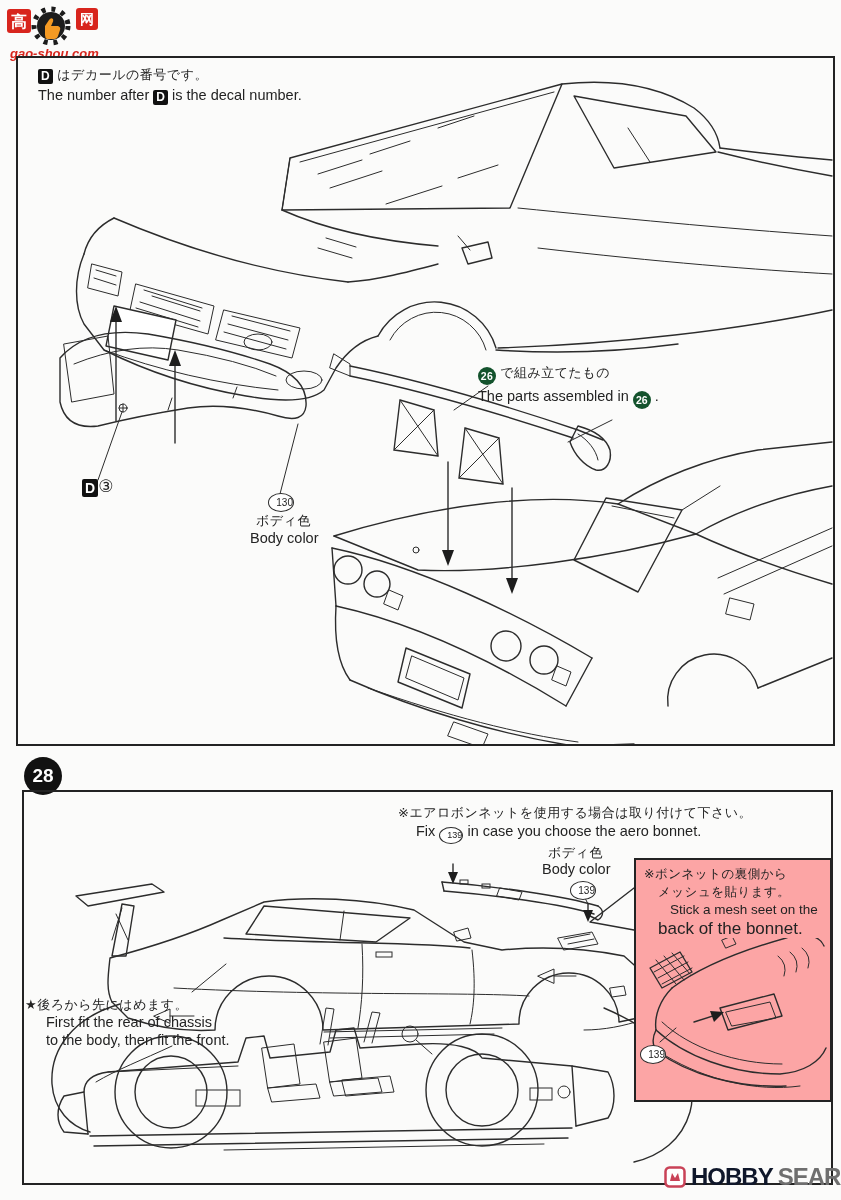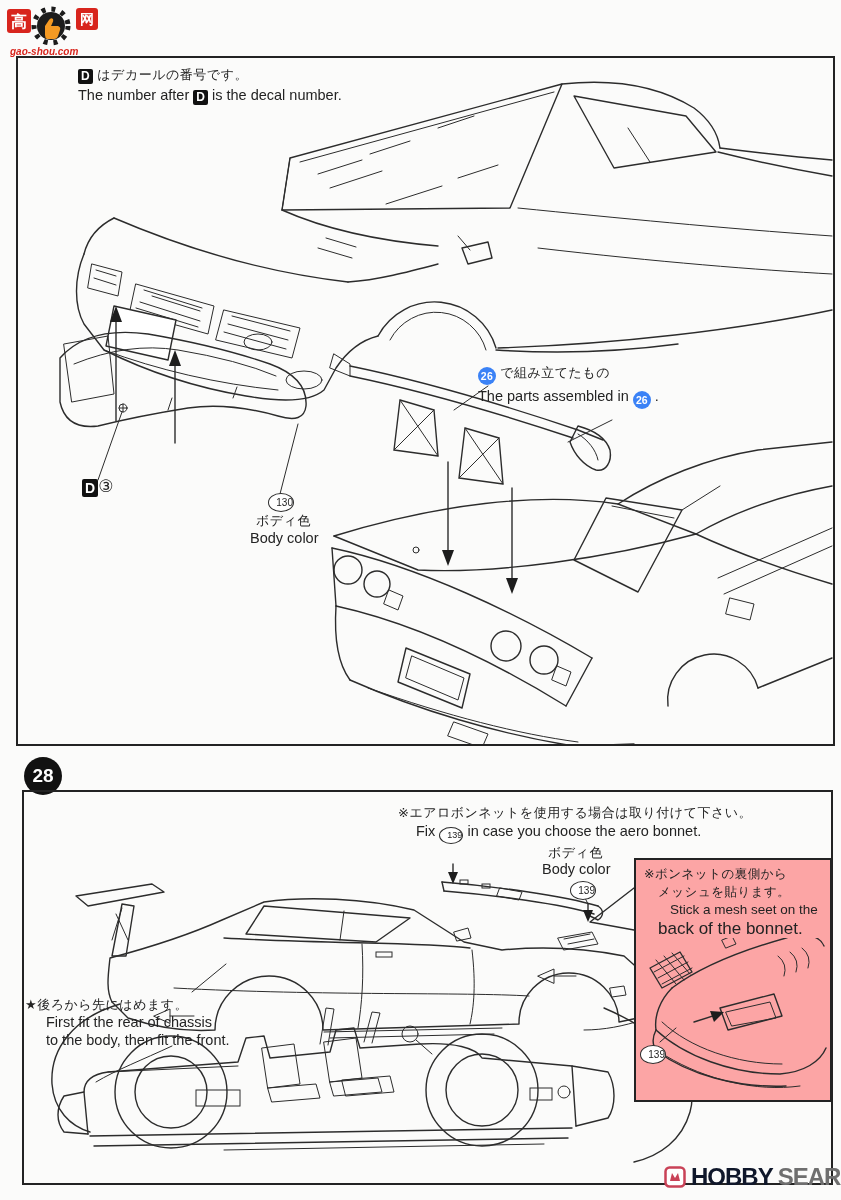--- a/index.html
+++ b/index.html
@@ -17,39 +17,39 @@
   svg .thin{fill:none;stroke:#2c2c2c;stroke-width:1;stroke-linecap:round;}
   svg .fillw{fill:#ffffff;stroke:#2c2c2c;stroke-width:1.4;stroke-linejoin:round;}
   svg .ink{fill:#1d1d1d;stroke:none;}
   .jp{font-size:13px;letter-spacing:0.5px;white-space:nowrap;}
   .en{font-size:14.5px;white-space:nowrap;}
   .dsym{
     display:inline-block;background:#111;color:#fff;font-weight:bold;
     font-size:12px;line-height:15px;padding:0 3px;border-radius:2px;vertical-align:-1px;
   }
   .snum{
-    display:inline-block;background:#3b82f6;color:#fff;font-weight:bold;text-align:center;
+    display:inline-block;background:#14532d;color:#fff;font-weight:bold;text-align:center;
     width:18px;height:18px;line-height:18px;border-radius:50%;font-size:10.5px;vertical-align:-3px;
   }
   .pnum{
     display:inline-block;border:1.3px solid #2c2c2c;border-radius:50%;text-align:right;background:#fff;
     width:22px;height:15px;line-height:15px;font-size:9px;vertical-align:-2px;white-space:nowrap;
   }
   .pnum.big{width:24px;height:17px;line-height:17px;font-size:10px;}
   #step-circle{
     width:38px;height:38px;border-radius:50%;background:#111;color:#fff;
     font-weight:bold;font-size:19px;text-align:center;line-height:38px;
   }
   #inset-box{
     position:absolute;border:2px solid #232323;background:#fca5a5;box-sizing:border-box;
   }
   #hobby-logo{display:flex;align-items:center;gap:5px;}
   #hobby-logo .w1{font-weight:700;font-size:24px;letter-spacing:-1px;}
   #hobby-logo .w2{font-weight:700;font-size:24px;letter-spacing:-1px;}
-  .gaoshou-domain{font-style:italic;font-weight:bold;font-size:10px;}
+  .gaoshou-domain{font-style:italic;font-weight:bold;font-size:13px;}
 </style>
 </head>
 <body>
 
 <div class="abs" style="left:6px;top:2px;width:110px;height:58px;">
   <svg width="104" height="44" viewBox="0 0 104 44">
     <rect x="1" y="7" width="24" height="24" rx="3" fill="#d8251d"></rect>
     <text x="13" y="25" text-anchor="middle" font-size="16" fill="#ffffff" font-weight="bold">高</text>
     <circle cx="45" cy="24" r="17" fill="none" stroke="#1c1c1c" stroke-width="5" stroke-dasharray="4 6"></circle>
     <circle cx="45" cy="24" r="14" fill="#1c1c1c"></circle>
@@ -184,21 +184,21 @@
       <polygon class="thin" points="436,664 470,676 464,690 430,678"></polygon>
 
       <path class="ln" d="M650,648 A46,46 0 0 1 740,630"></path>
       <path class="ln" d="M740,630 L814,600"></path>
       <path class="thin" d="M700,520 L814,470 M706,536 L814,488"></path>
       <polygon class="thin" points="712,540 736,546 732,562 708,556"></polygon>
       <path class="ln" d="M678,476 C730,500 780,516 814,526"></path>
     </g>
   </svg>
 
-  <div class="abs" style="left:20px;top:8px;margin-left:40px;">
+  <div class="abs" style="left:20px;top:8px;">
     <div class="jp">
       <span class="dsym">D</span>
       <span>はデカールの番号です。</span>
     </div>
     <div class="en" style="margin-top:3px;">
       <span>The number after</span>
       <span class="dsym">D</span>
       <span>is the decal number.</span>
     </div>
   </div>

